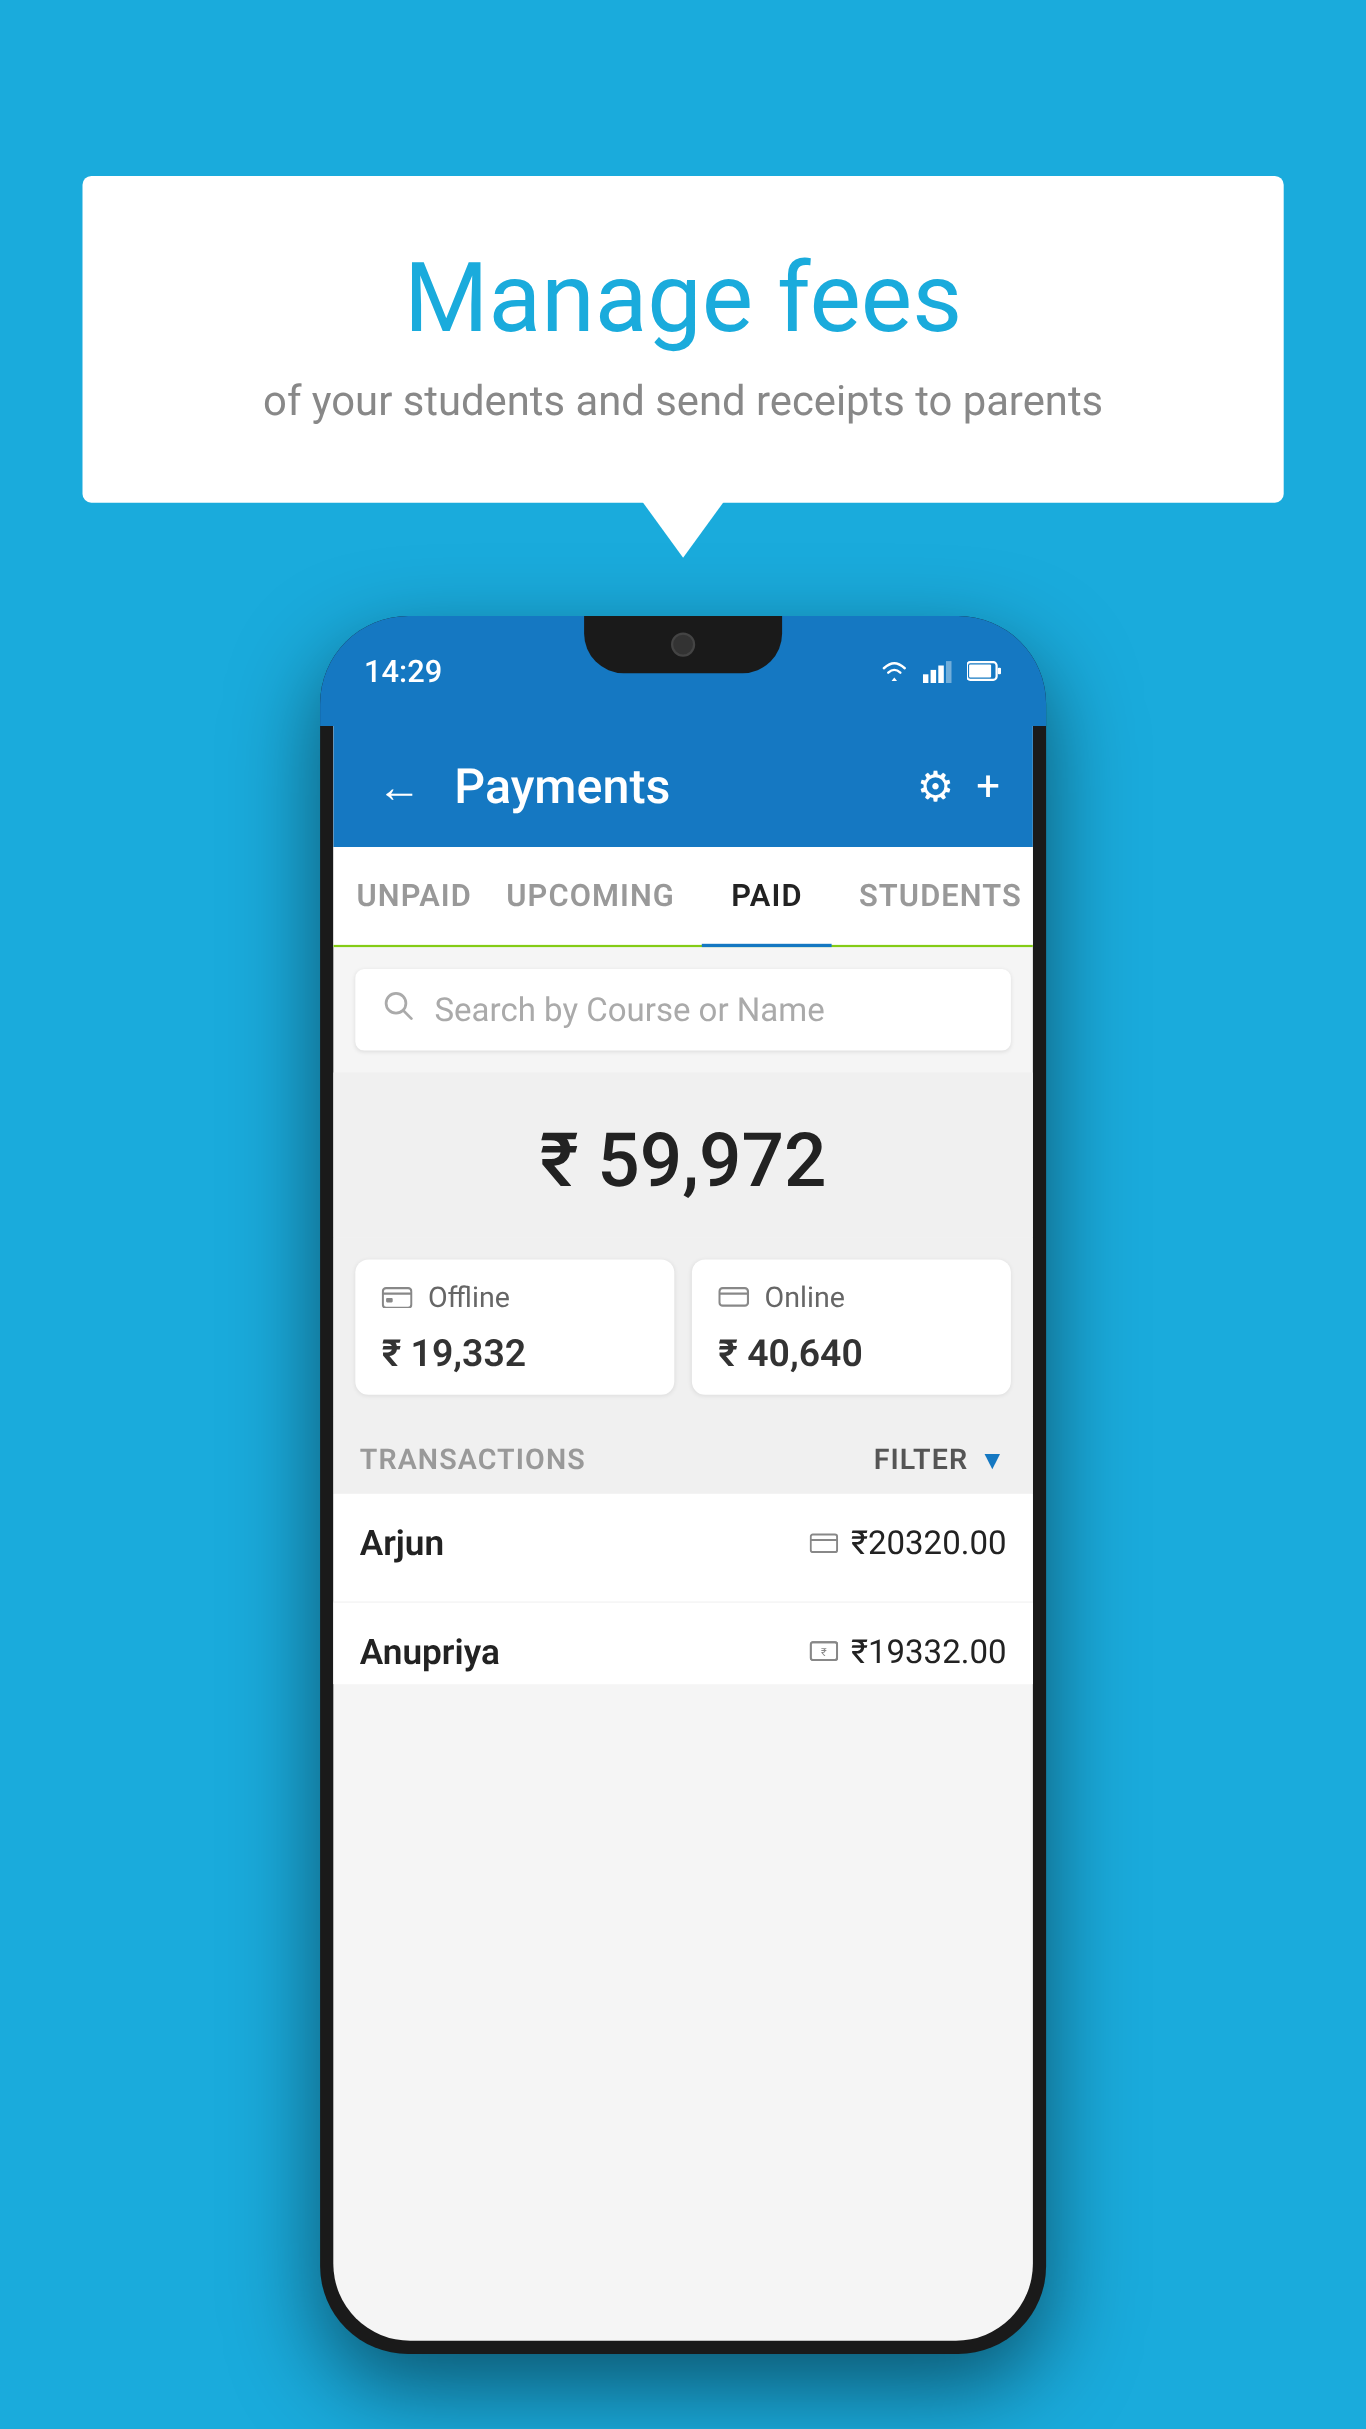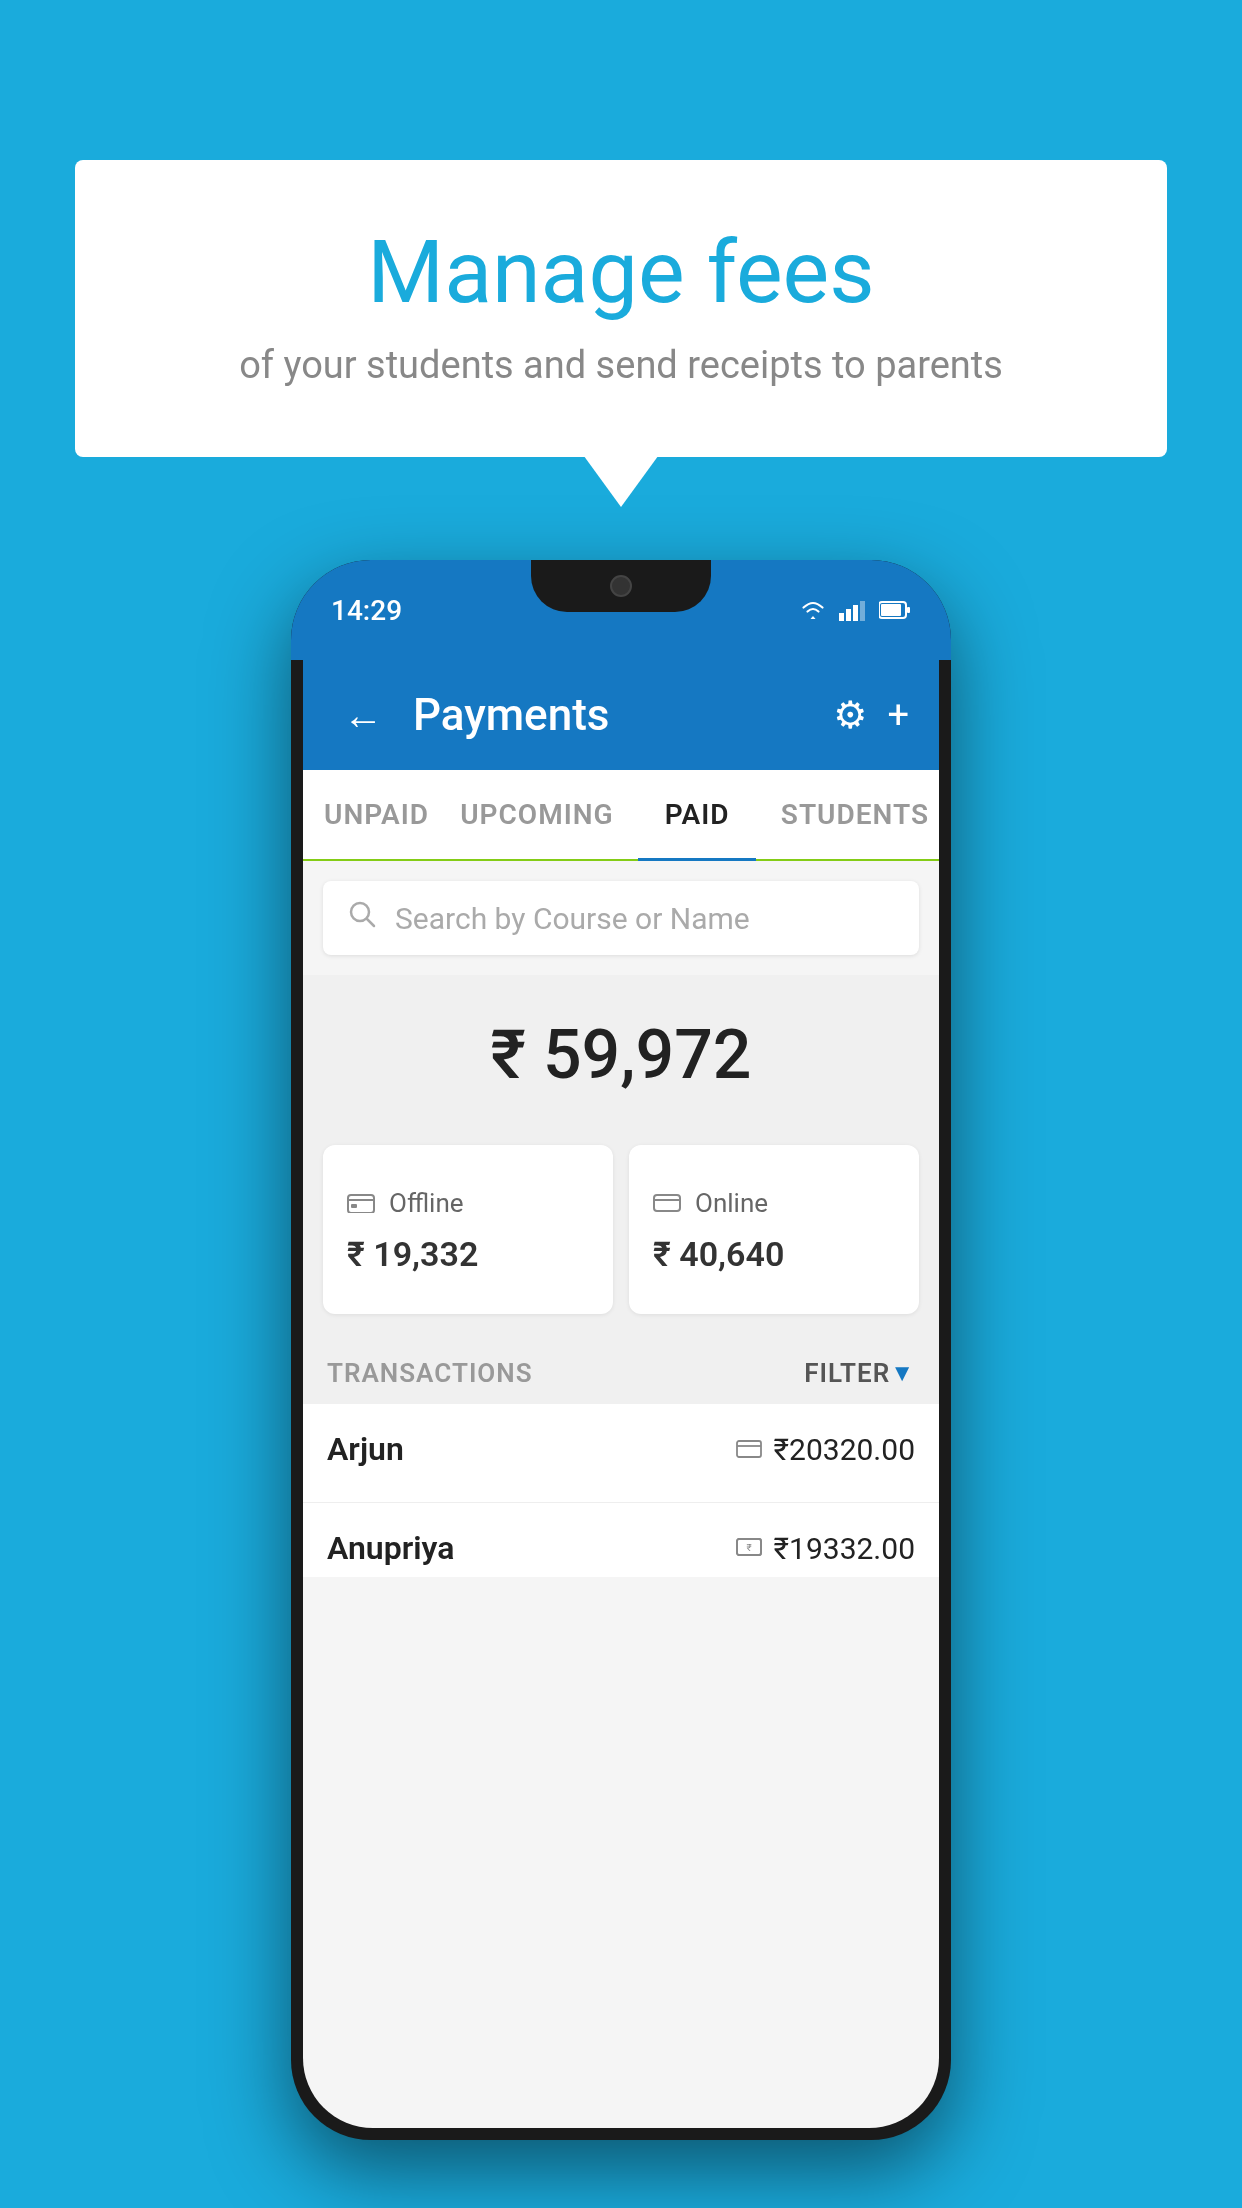--- a/index.html
+++ b/index.html
@@ -234,21 +234,21 @@
     .payment-cards {
       display: flex;
       gap: 16px;
       padding: 20px;
       background: #f0f0f0;
     }
     .payment-card {
       flex: 1;
       background: white;
       border-radius: 12px;
-      padding: 40px 24px;
+      padding: 17px 24px;
       box-shadow: 0 1px 4px rgba(0,0,0,0.08);
     }
     .payment-card-header {
       display: flex;
       align-items: center;
       gap: 14px;
       margin-bottom: 14px;
       color: #666;
       font-size: 26px;
     }
@@ -272,20 +272,21 @@
     }
     .transactions-label {
       color: #999;
       font-size: 26px;
       font-weight: 600;
       letter-spacing: 1px;
     }
     .filter-btn {
       display: flex;
       align-items: center;
+      gap: 10px;
       color: #555;
       font-size: 26px;
       font-weight: 600;
       letter-spacing: 1px;
       cursor: pointer;
     }
     .filter-icon {
       color: #1578C2;
       font-size: 24px;
     }

